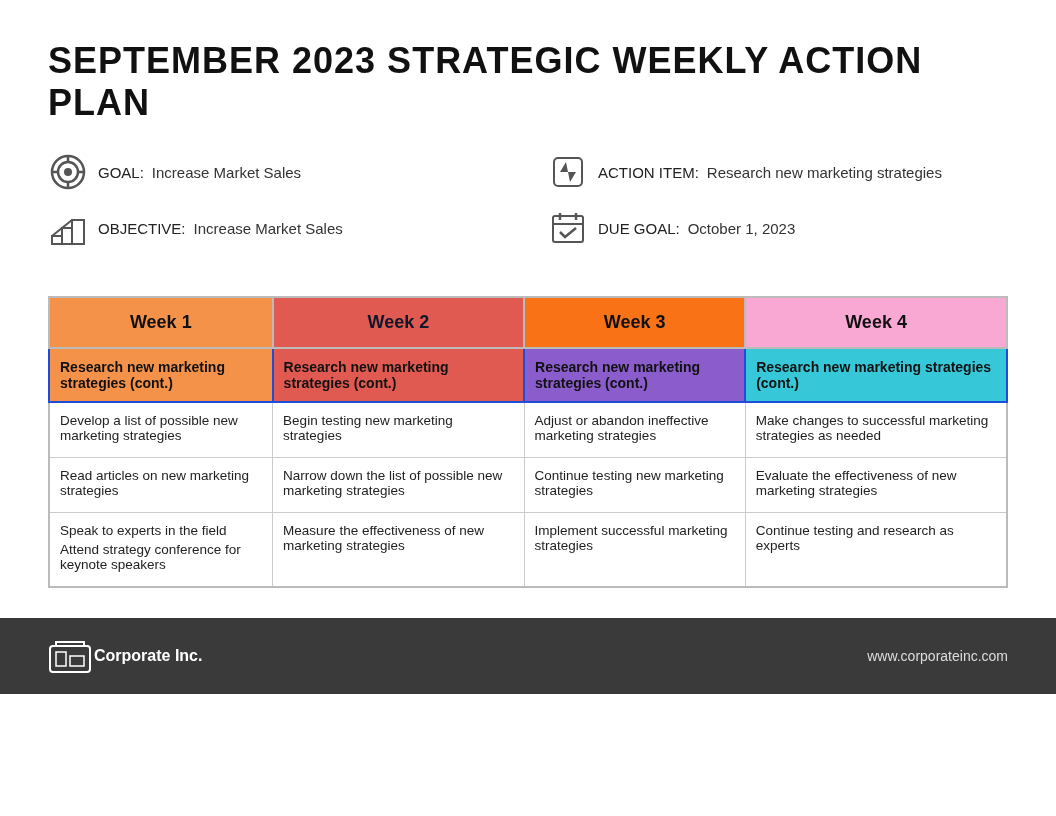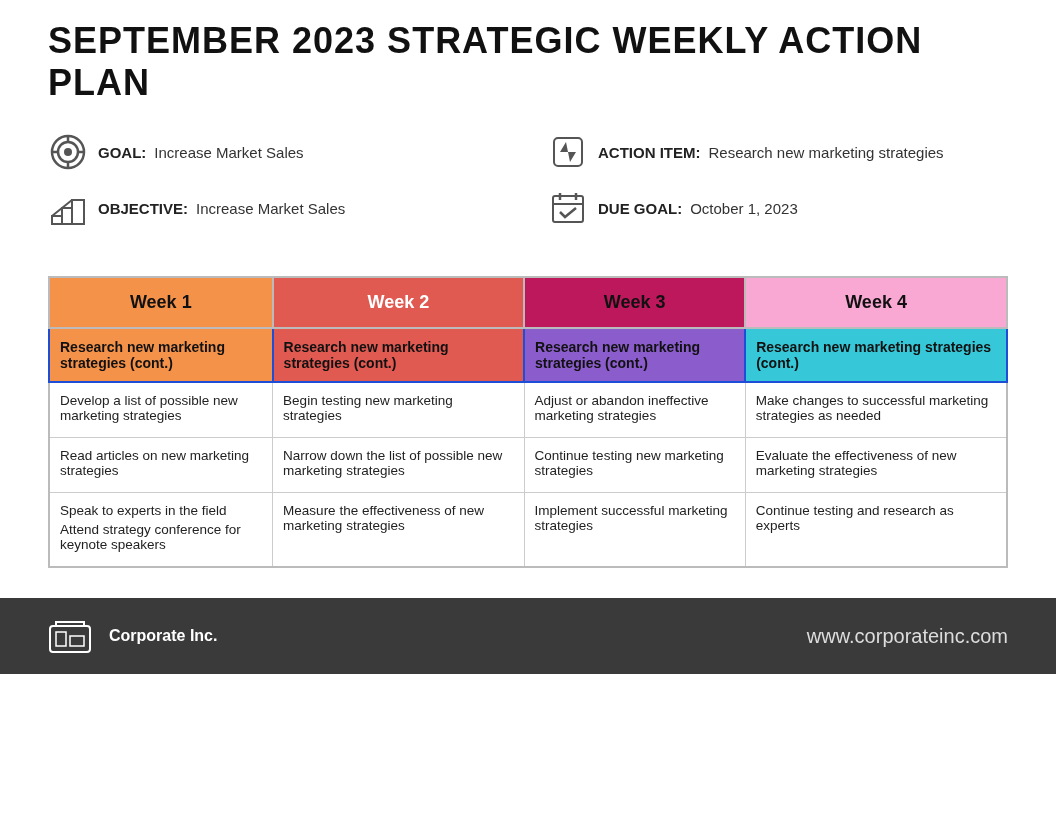--- a/index.html
+++ b/index.html
@@ -4,21 +4,21 @@
   <style>
     * { box-sizing: border-box; margin: 0; padding: 0; }
     body {
       font-family: Arial, sans-serif;
       background: #fff;
       width: 1056px;
       min-height: 816px;
     }
 
     .main-content {
-      padding: 20px 48px 30px 48px;
+      padding: 40px 48px 30px 48px;
       background: #fff;
     }
 
     .page-title {
       font-size: 36px;
       font-weight: 900;
       letter-spacing: 1px;
       color: #111;
       margin-bottom: 28px;
     }
@@ -40,21 +40,21 @@
       width: 40px;
       height: 40px;
       margin-right: 10px;
       flex-shrink: 0;
       display: flex;
       align-items: center;
       justify-content: center;
     }
 
     .meta-label {
-      font-weight: 700;
+      font-weight: 400;
       font-size: 15px;
       color: #222;
       margin-right: 8px;
     }
 
     .meta-value {
       font-size: 15px;
       color: #333;
     }
 
@@ -67,22 +67,22 @@
 
     .week-header-row th {
       padding: 14px 8px;
       font-size: 18px;
       font-weight: 900;
       text-align: center;
       border: 2px solid #bbb;
     }
 
     .week1-header { background: #F5924A; color: #111; }
-    .week2-header { background: #E05A52; color: #ffffff; }
-    .week3-header { background: #be185d; color: #111; }
+    .week2-header { background: #E05A52; color: #0f172a; }
+    .week3-header { background: #f97316; color: #111; }
     .week4-header { background: #f9a8d4; color: #111; }
 
     .subheader-row td {
       padding: 10px 10px;
       font-weight: 900;
       font-size: 14px;
       color: #111;
       border: 2px solid #1d4ed8;
     }
 
@@ -111,36 +111,36 @@
       color: #fff;
       padding: 20px 48px;
       display: flex;
       align-items: center;
       justify-content: space-between;
     }
 
     .footer-left {
       display: flex;
       align-items: center;
-      gap: 17px;
+      gap: 2px;
     }
 
     .footer-logo {
       width: 44px;
       height: 36px;
     }
 
     .footer-company {
       font-size: 16px;
       font-weight: 600;
       color: #fff;
     }
 
     .footer-url {
-      font-size: 20px;
+      font-size: 14px;
       color: #ddd;
     }
 
     
     svg { display: block; }
   </style>
 </head>
 <body>
 
 <div class="main-content">

